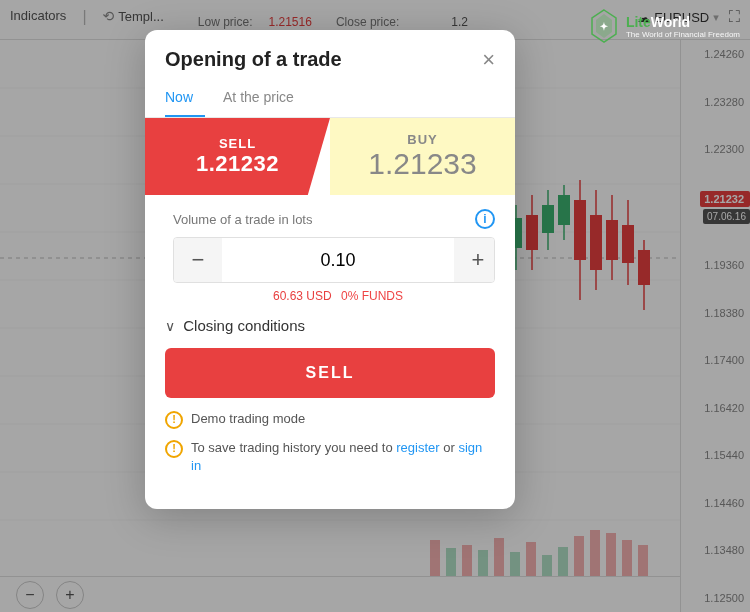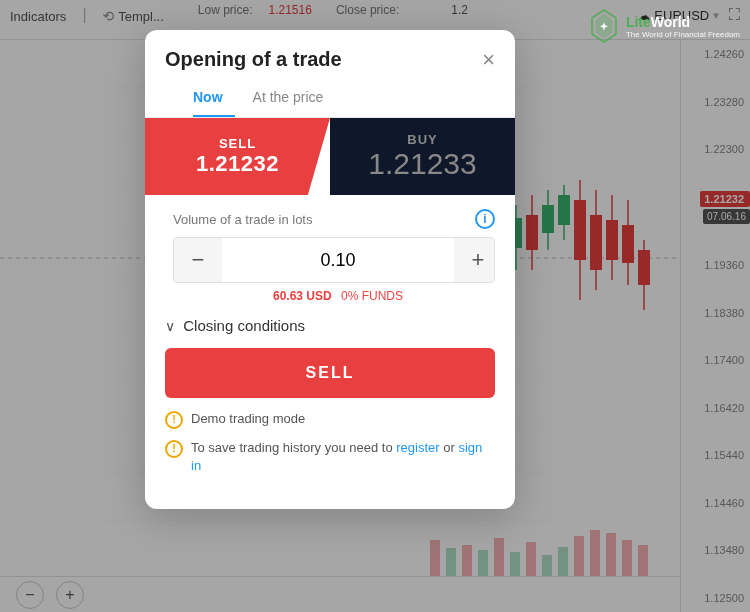--- a/index.html
+++ b/index.html
@@ -23,22 +23,22 @@
 
     
     .chart-toolbar {
       position: absolute;
       top: 0; left: 0;
       width: 100%;
       height: 40px;
       background: #ffffff;
       border-bottom: 1px solid #e0e0e0;
       display: flex;
-      align-items: flex-end;
-      padding: 15px 10px;
+      align-items: flex-start;
+      padding: 8px 10px;
       gap: 16px;
       z-index: 1;
     }
     .toolbar-item {
       font-size: 13px;
       color: #555;
       cursor: pointer;
     }
     .toolbar-right {
       margin-left: auto;
@@ -206,22 +206,21 @@
       padding: 8px 12px 10px 0;
       margin-right: 18px;
       font-size: 14px;
       color: #888;
       cursor: pointer;
       border-bottom: 2px solid transparent;
     }
     .modal-tab.active {
       color: #2196f3;
       border-bottom: 2px solid #2196f3;
-      font-weight: 700;
-      margin-left: 28px;
+      font-weight: 400;
     }
 
     
     .trade-btns {
       display: flex;
       margin: 0;
     }
     .trade-btn-sell {
       flex: 1;
       background: #e84040;
@@ -242,21 +241,21 @@
       letter-spacing: 1px;
       display: block;
     }
     .trade-btn-sell .btn-price {
       font-size: 22px;
       font-weight: 700;
       display: block;
     }
     .trade-btn-buy {
       flex: 1;
-      background: #0f172a;
+      background: #fef9c3;
       color: #888;
       border: none;
       padding: 14px 0;
       text-align: center;
       cursor: pointer;
       font-size: 15px;
     }
     .trade-btn-buy .btn-label {
       font-size: 13px;
       font-weight: 600;
@@ -327,21 +326,21 @@
       font-weight: 500;
       height: 44px;
       background: #fff;
     }
 
     .volume-info {
       text-align: center;
       margin-top: 6px;
       font-size: 12px;
     }
-    .vol-usd { color: #e84040; font-weight: 700; margin-left: 8px; }
+    .vol-usd { color: #e84040; font-weight: 400; margin-left: 8px; }
     .vol-funds { color: #ef4444; font-weight: 500; }
 
     
     .closing-section {
       padding: 14px 20px 0 20px;
     }
     .closing-toggle {
       display: flex;
       align-items: center;
       gap: 8px;

